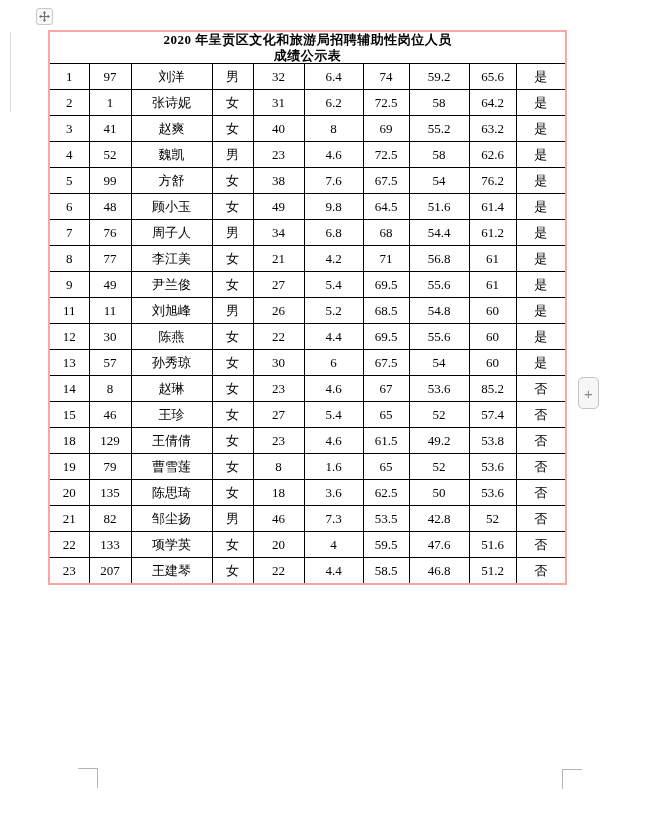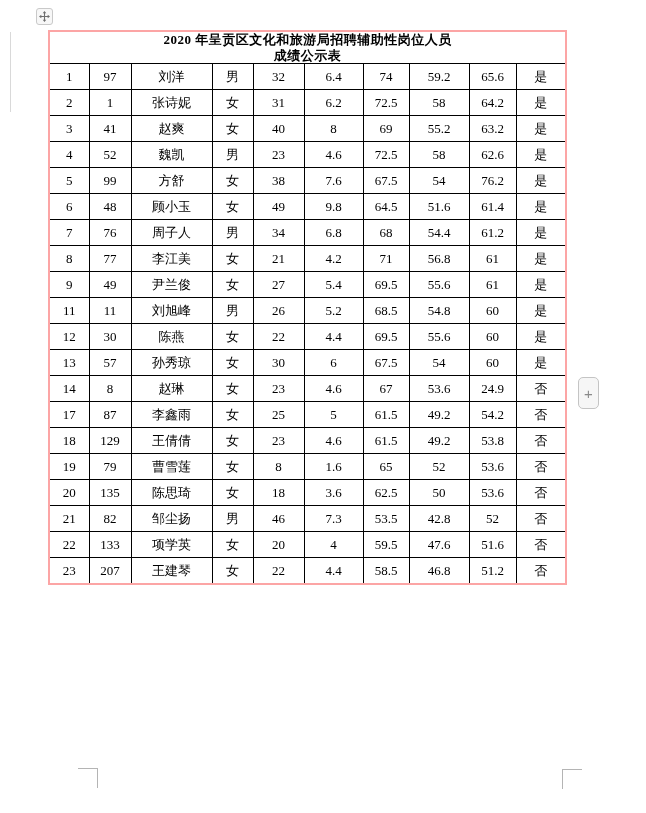--- a/index.html
+++ b/index.html
@@ -273,33 +273,33 @@
       </tr>
       <tr>
         <td>14</td>
         <td>8</td>
         <td>赵琳</td>
         <td>女</td>
         <td>23</td>
         <td>4.6</td>
         <td>67</td>
         <td>53.6</td>
-        <td>24.9</td>
-        <td>否</td>
-      </tr>
-      <tr>
-        <td>17</td>
-        <td>87</td>
-        <td>李鑫雨</td>
-        <td>女</td>
-        <td>25</td>
-        <td>5</td>
-        <td>61.5</td>
-        <td>49.2</td>
-        <td>54.2</td>
+        <td>85.2</td>
+        <td>否</td>
+      </tr>
+      <tr>
+        <td>15</td>
+        <td>46</td>
+        <td>王珍</td>
+        <td>女</td>
+        <td>27</td>
+        <td>5.4</td>
+        <td>65</td>
+        <td>52</td>
+        <td>57.4</td>
         <td>否</td>
       </tr>
       <tr>
         <td>18</td>
         <td>129</td>
         <td>王倩倩</td>
         <td>女</td>
         <td>23</td>
         <td>4.6</td>
         <td>61.5</td>

